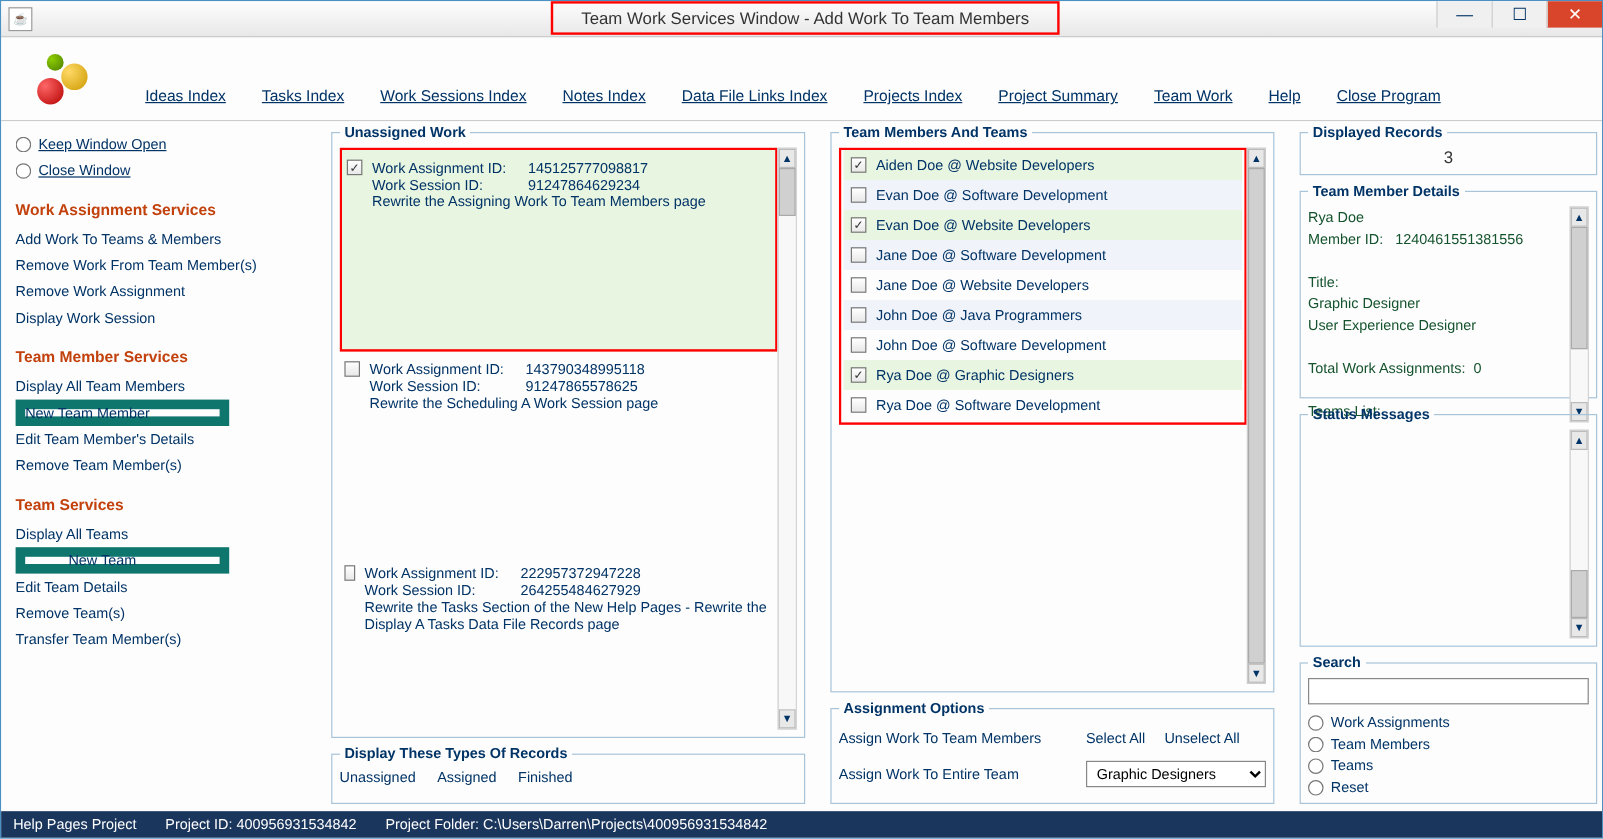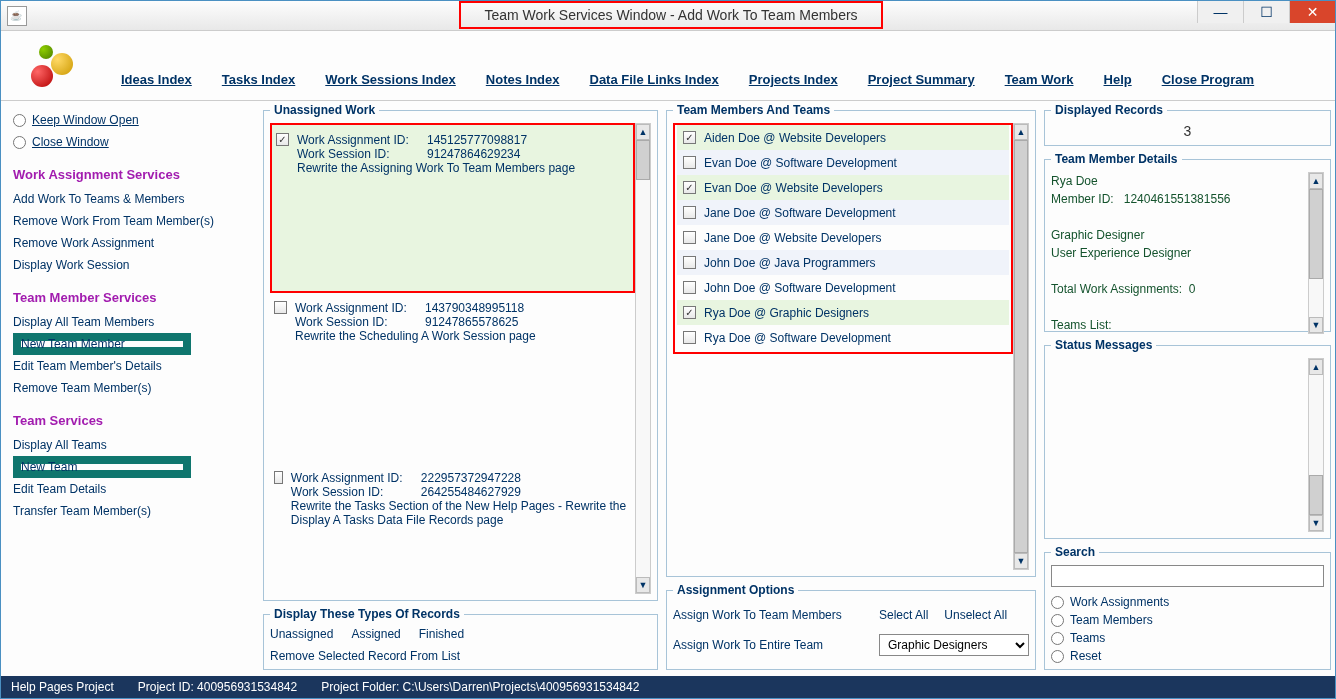--- a/index.html
+++ b/index.html
@@ -10,27 +10,27 @@
 .title-red-box { position: absolute; left: 458px; top: 0; width: 424px; height: 28px; border: 2px solid red; display: flex; align-items: center; justify-content: center; font-size: 14px; color: #333; }
 .win-controls { position: absolute; right: 0; top: 0; display: flex; height: 22px; }
 .win-btn { width: 46px; display: flex; align-items: center; justify-content: center; font-size: 14px; background: #f0f0f0; border-left: 1px solid #ccc; cursor: pointer; }
 .win-btn.close { background: #d9452b; color: #fff; }
 .main-menu { height: 70px; background: #fdfdfd; border-bottom: 1px solid #ccc; display: flex; align-items: center; padding: 0 20px; gap: 30px; }
 .logo-balls { width: 60px; height: 50px; position: relative; margin-right: 10px; }
 .ball { position: absolute; border-radius: 50%; }
 .ball.g { width: 14px; height: 14px; background: radial-gradient(circle at 30% 30%, #8fce00, #4a7d00); left: 18px; top: 4px; }
 .ball.y { width: 22px; height: 22px; background: radial-gradient(circle at 30% 30%, #ffd966, #cc9900); left: 30px; top: 12px; }
 .ball.r { width: 22px; height: 22px; background: radial-gradient(circle at 30% 30%, #ff6666, #b30000); left: 10px; top: 24px; }
-.menu-item { color: #003366; text-decoration: underline; font-size: 13px; font-weight: bold; cursor: pointer; white-space: nowrap; margin-top: 28px; }
-.content { flex: 1; display: flex; background: #fdfdfd; overflow: hidden; padding: 2px 4px 0 4px; gap: 8px; }
+.menu-item { color: #003366; text-decoration: underline; font-size: 13px; font-weight: normal; cursor: pointer; white-space: nowrap; margin-top: 28px; }
+.content { flex: 1; display: flex; background: #fdfdfd; overflow: hidden; padding: 2px 4px 0 4px; gap: 21px; }
 .col { display: flex; flex-direction: column; }
 .col-left { width: 250px; padding: 6px 8px; }
 .radio-row, .link-row { display: flex; align-items: center; height: 22px; color: #003366; cursor: pointer; }
 .radio-row input { margin-right: 6px; }
-.section-header { font-weight: bold; color: #a21caf; margin-top: 14px; margin-bottom: 6px; font-size: 13px; }
+.section-header { font-weight: bold; color: #c2410c; margin-top: 14px; margin-bottom: 6px; font-size: 13px; }
 .red-outline { border: 8px solid #0f766e; }
 .col-mid { width: 395px; }
 .col-team { width: 370px; }
 .col-right { flex: 1; }
 fieldset { border: 1px solid #a8c4d8; margin-bottom: 6px; padding: 6px; position: relative; }
 legend { color: #003366; font-weight: bold; font-size: 12px; padding: 0 4px; }
 .scroll-wrap { position: relative; display: flex; }
 .scroll-content { flex: 1; overflow: hidden; }
 .scroll-bar-v { width: 16px; background: #f0f0f0; border: 1px solid #ccc; display: flex; flex-direction: column; }
 .sb-btn { height: 16px; background: #e8e8e8; border: 1px solid #bbb; display:flex; align-items:center; justify-content:center; font-size:9px; cursor:pointer; }
@@ -113,22 +113,23 @@
       <div class="link-row">Display Work Session</div>
 
       <div class="section-header">Team Member Services</div>
       <div class="link-row">Display All Team Members</div>
       <div class="link-row red-outline" style="width:178px;">New Team Member</div>
       <div class="link-row">Edit Team Member's Details</div>
       <div class="link-row">Remove Team Member(s)</div>
 
       <div class="section-header">Team Services</div>
       <div class="link-row">Display All Teams</div>
-      <div class="link-row red-outline" style="width:178px;">New Team</div>
+      <div class="link-row red-outline" style="width:178px;padding-left:36px;">New Team</div>
       <div class="link-row">Edit Team Details</div>
+      <div class="link-row">Remove Team(s)</div>
       <div class="link-row">Transfer Team Member(s)</div>
     </div>
 
     <div class="col col-mid">
       <fieldset class="flex-fill">
         <legend>Unassigned Work</legend>
         <div class="scroll-wrap">
           <div class="scroll-content" id="unassigned-list">
               <div class="work-item selected" style="border: 2px solid red;">
                 <span class="chk">✓</span>
@@ -182,21 +183,20 @@
           </div>
         </div>
       </fieldset>
       <fieldset>
         <legend>Display These Types Of Records</legend>
         <div class="filter-links">
           <span class="filter-link">Unassigned</span>
           <span class="filter-link">Assigned</span>
           <span class="filter-link">Finished</span>
         </div>
-        <div class="filter-link">Remove Selected Record From List</div>
       </fieldset>
     </div>
 
     <div class="col col-team">
       <fieldset class="flex-fill">
         <legend>Team Members And Teams</legend>
         <div class="scroll-wrap">
           <div class="scroll-content">
             <div style="border:2px solid red; padding:0 2px 2px 2px;">
               <div class="team-list" id="team-list">
@@ -269,20 +269,21 @@
         <legend>Displayed Records</legend>
         <div class="disp-count">3</div>
       </fieldset>
       <fieldset style="height:180px;">
         <legend>Team Member Details</legend>
         <div class="scroll-wrap" style="height:100%;">
           <div class="scroll-content details-body">
             <div>Rya Doe</div>
             <div><span>Member ID:</span>&nbsp;&nbsp;&nbsp;<span>1240461551381556</span></div>
             <br>
+            <div>Title:</div>
             <div>Graphic Designer</div>
             <div>User Experience Designer</div>
             <br>
             <div><span>Total Work Assignments:</span>&nbsp;&nbsp;<span>0</span></div>
             <br>
             <div>Teams List:</div>
           </div>
           <div class="scroll-bar-v">
             <div class="sb-btn">▲</div>
             <div class="sb-track">

